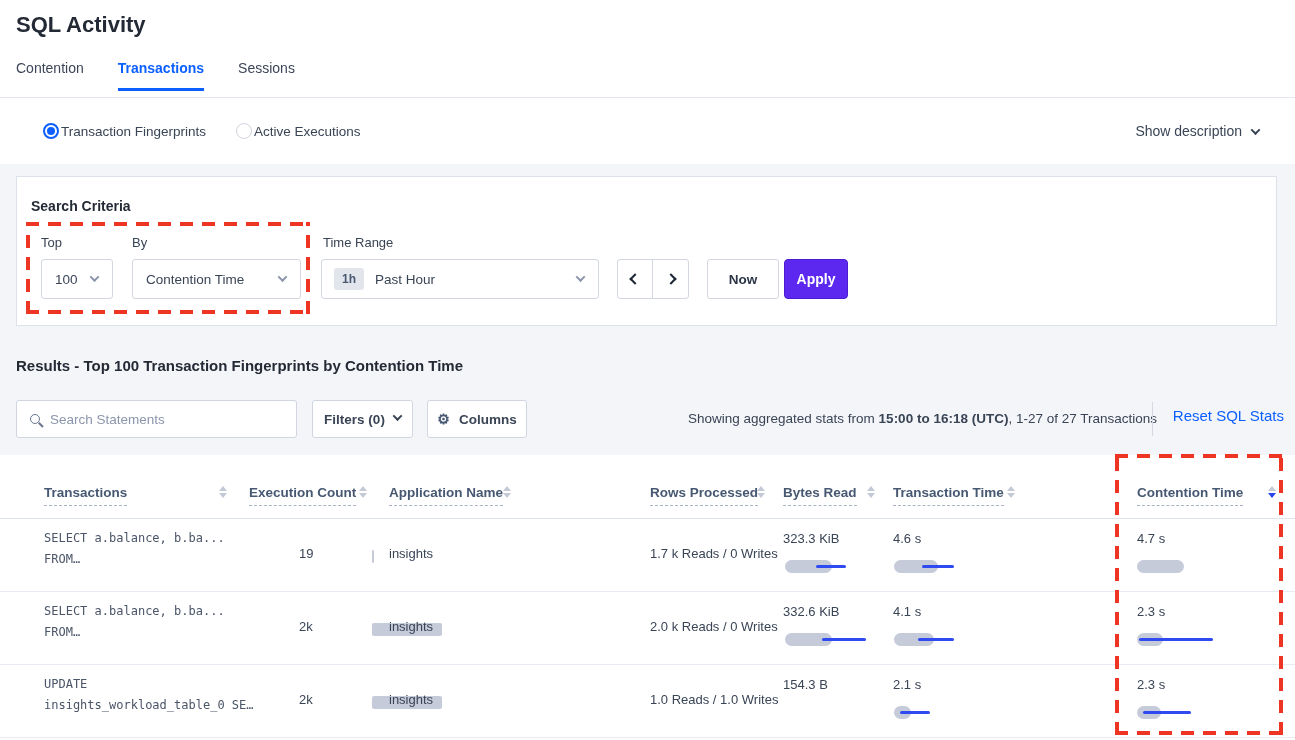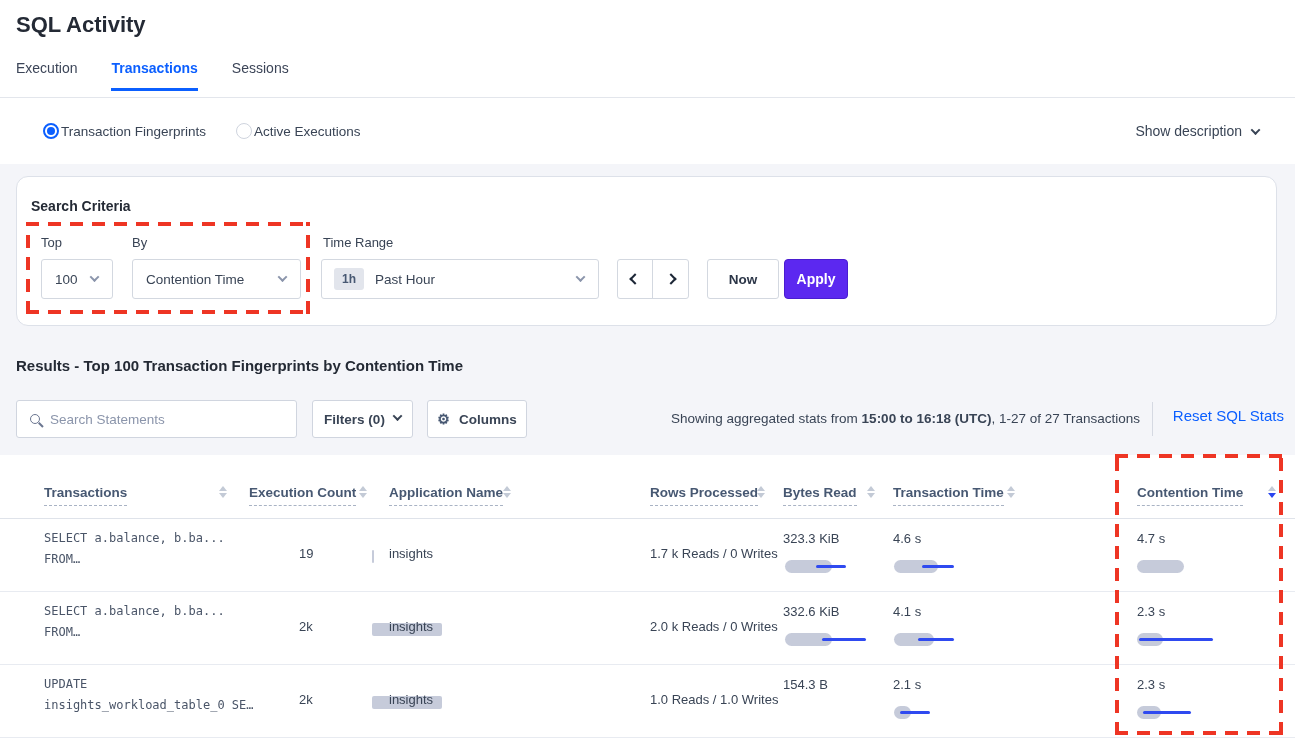--- a/index.html
+++ b/index.html
@@ -22,21 +22,21 @@
   .rad.on{border:2px solid #0b5fff;background:#fff}
   .rad.on::after{content:'';position:absolute;inset:2px;border-radius:50%;background:#0b5fff}
   .rad.off{border:1px solid #cfd4de;background:#fff}
   .show-desc{margin-left:auto;display:flex;align-items:center;gap:10px;font-size:14px;color:#394455;cursor:pointer}
 
   
   .gray{position:absolute;top:164px;left:0;right:0;height:291px;background:#f4f5f9}
 
   
   .card{position:absolute;left:16px;top:12px;width:1261px;height:150px;background:#fff;
-        border:1px solid #dde1e9;border-radius:12px}
+        border:1px solid #dde1e9;border-radius:0}
   .sc-title{position:absolute;left:14px;top:21px;font-size:14px;font-weight:700;color:#242a35}
   .sc-label{position:absolute;top:58px;font-size:13px;font-weight:400;color:#394455}
   .ctl{position:absolute;top:82px;height:40px;background:#fff;border:1px solid #d3d8e0;border-radius:3px;
        display:flex;align-items:center;font-size:13.5px;color:#394455;cursor:pointer}
   .sel-val{padding-left:13px}
   .chev{display:inline-block;width:7px;height:7px;border-right:2px solid #8b95ab;border-bottom:2px solid #8b95ab;
         transform:rotate(45deg) translate(-1px,-1px)}
   .chev.dark{border-color:#394455}
   .ctl .chev{position:absolute;right:14px;top:15px}
   .chip{display:inline-block;background:#e2e5ec;border-radius:3px;font-size:12px;font-weight:700;
@@ -58,21 +58,21 @@
   .mag{width:10px;height:10px;border:1.6px solid #6b7690;border-radius:50%;position:relative;flex:0 0 auto}
   .mag::after{content:'';position:absolute;width:6px;height:1.6px;background:#6b7690;
               transform:rotate(45deg);right:-5px;bottom:-3px}
   .search-box input{border:0;outline:0;font-size:13.5px;color:#394455;width:230px;background:transparent;
                     font-family:"Liberation Sans",sans-serif}
   .search-box input::placeholder{color:#8b95ab}
   .tb-btn{position:absolute;top:400px;height:38px;background:#fff;border:1px solid #d0d5df;border-radius:3px;
           display:flex;align-items:center;justify-content:center;gap:9px;font-size:13.5px;font-weight:700;
           color:#394455;cursor:pointer}
   .gear{font-size:14px;color:#475872;line-height:1}
-  .stats{position:absolute;right:155px;top:411px;font-size:13.5px;color:#394455;white-space:nowrap}
+  .stats{position:absolute;right:138px;top:411px;font-size:13.5px;color:#394455;white-space:nowrap}
   .stats b{font-weight:700}
   .stats-div{position:absolute;left:1152px;top:402px;width:1px;height:34px;background:#d5d9e2}
   .reset{position:absolute;right:11px;top:407px;font-size:15px;color:#0b5fff;cursor:pointer}
 
   
   .table-sec{position:absolute;top:455px;left:0;right:0;height:285px;background:#fff}
   .thead{position:absolute;top:0;left:0;right:0;height:64px;border-bottom:1px solid #dfe3ea}
   .th{position:absolute;top:30px;font-size:13.5px;font-weight:700;color:#475872;
       border-bottom:1px dashed #a9b3c4;padding-bottom:5px;cursor:pointer}
   .sort{position:absolute;top:31px;display:flex;flex-direction:column;gap:2px;align-items:center;cursor:pointer}
@@ -104,21 +104,21 @@
   .dashbox .el{left:0;top:0;bottom:0;width:4px;background:repeating-linear-gradient(0deg,#ee3524 0 13px,transparent 13px 22px)}
   .dashbox .er{right:0;top:0;bottom:0;width:4px;background:repeating-linear-gradient(0deg,#ee3524 0 13px,transparent 13px 22px)}
 </style>
 </head>
 <body>
 
 <div class="page">
 
   <div class="title">SQL Activity</div>
   <div class="tabs">
-    <div class="tab">Execution</div>
+    <div class="tab">Contention</div>
     <div class="tab active">Transactions</div>
     <div class="tab">Sessions</div>
   </div>
   <div class="topline"></div>
 
   <div class="radio-bar">
     <div class="radio-item">
       <span class="rad on"></span>
       <span>Transaction Fingerprints</span>
     </div>

